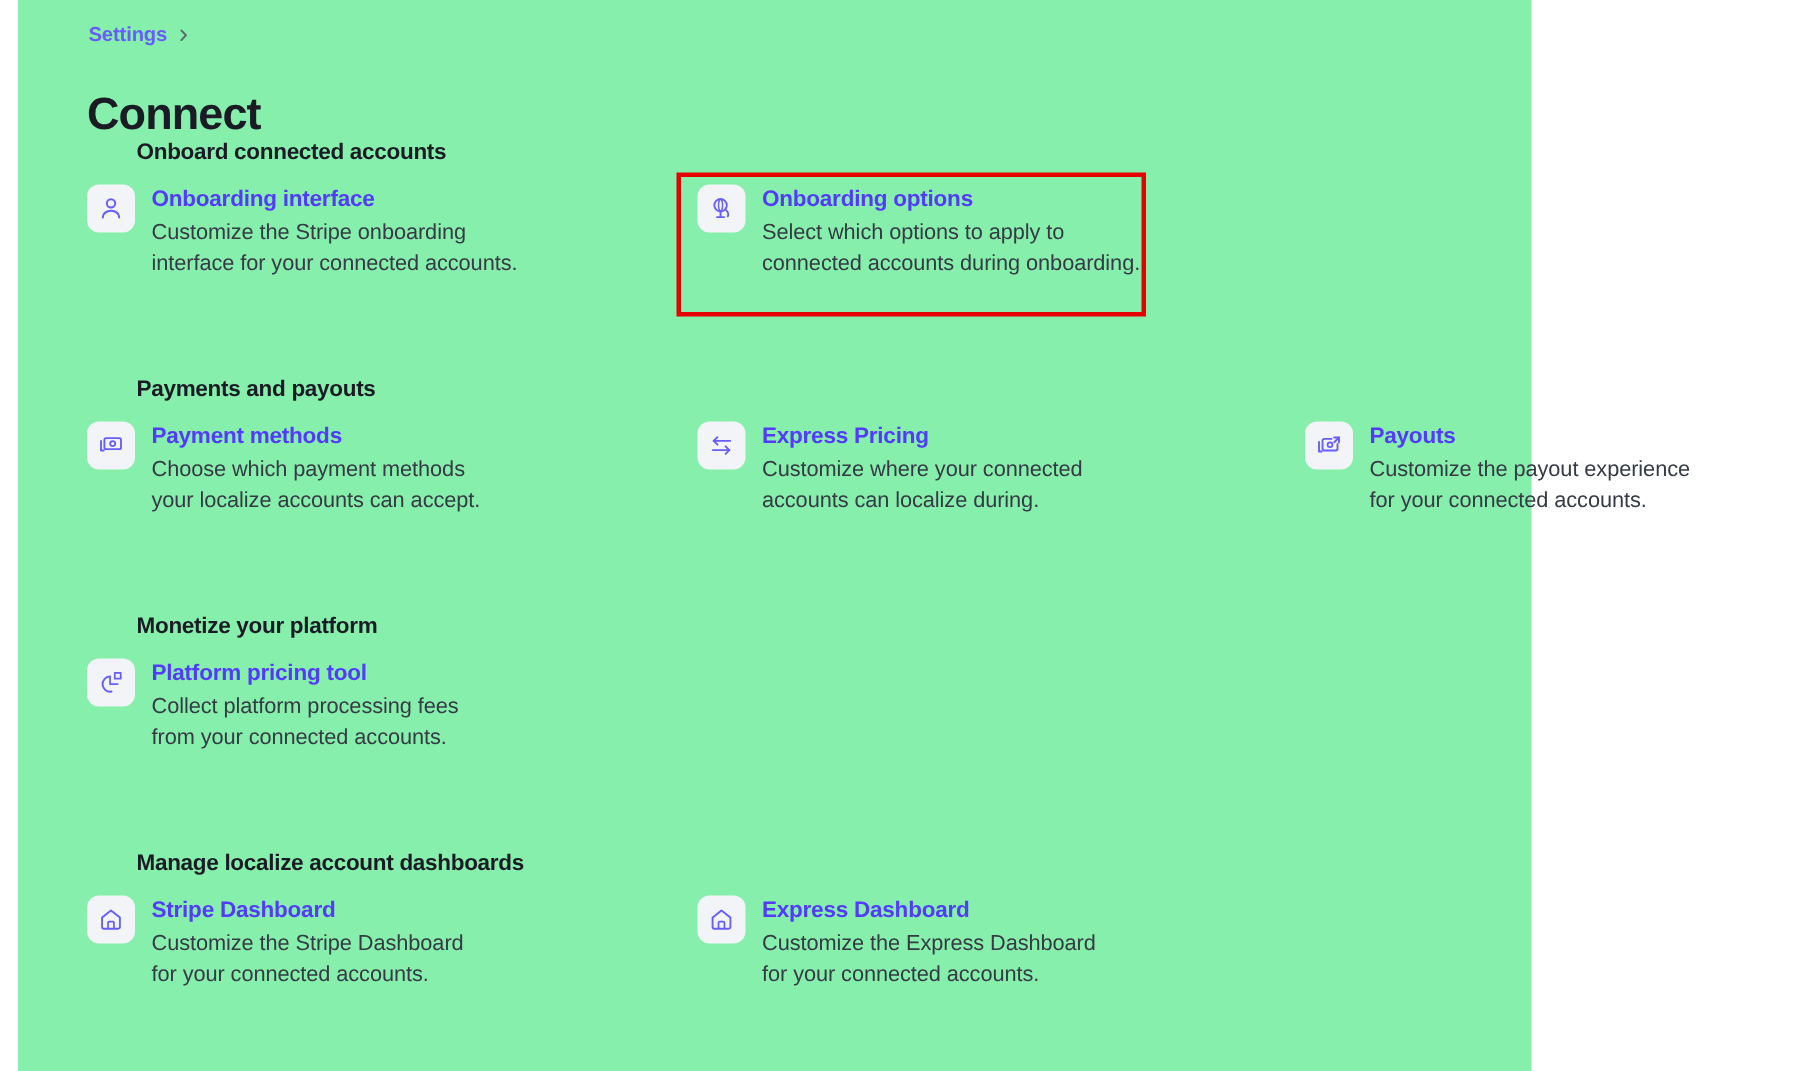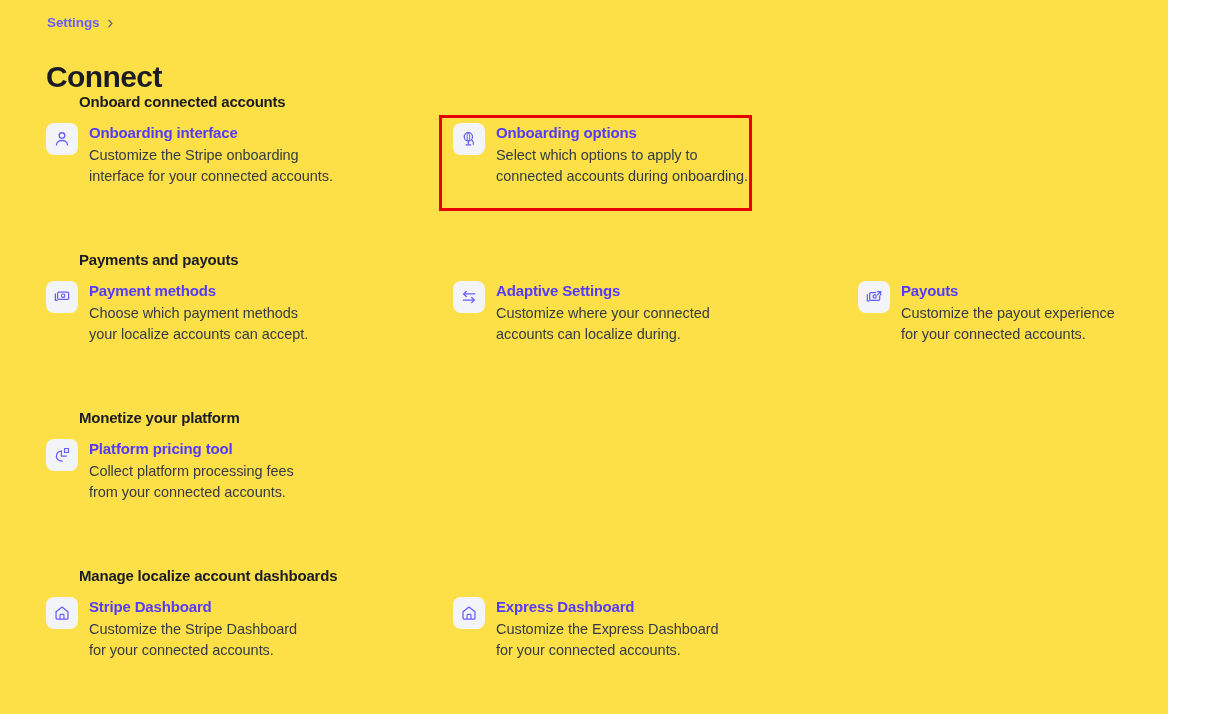--- a/index.html
+++ b/index.html
@@ -12,24 +12,24 @@
     width: 1207px;
     height: 714px;
     position: relative;
     font-family: "Liberation Sans", sans-serif;
     color: #30313d;
     overflow: hidden;
   }
 
   .page {
     position: absolute;
-    left: 0; top: 0;
-    width: 1168px;
+    left: 12px; top: 0;
+    width: 1009px;
     height: 714px;
-    background: #fde047;
+    background: #86efac;
   }
 
   
   .breadcrumb {
     position: absolute;
     left: 47px;
     top: 14px;
     display: flex;
     align-items: center;
     gap: 7px;
@@ -213,21 +213,21 @@
       <div class="card col2">
         <span class="card-icon">
           <svg width="18" height="18" viewBox="0 0 20 20" fill="none">
             <path d="M16.4 6.6H4.2" stroke="#675dff" stroke-width="1.4" stroke-linecap="round"></path>
             <path d="M7 3.8L4.2 6.6 7 9.4" stroke="#675dff" stroke-width="1.4" stroke-linecap="round" stroke-linejoin="round"></path>
             <path d="M3.6 13.4h12.2" stroke="#675dff" stroke-width="1.4" stroke-linecap="round"></path>
             <path d="M13 10.6l2.8 2.8L13 16.2" stroke="#675dff" stroke-width="1.4" stroke-linecap="round" stroke-linejoin="round"></path>
           </svg>
         </span>
         <div class="card-body">
-          <div class="card-title">Adaptive Settings</div>
+          <div class="card-title">Express Pricing</div>
           <div class="card-desc">Customize where your connected
 accounts can localize during.</div>
         </div>
       </div>
 
       <div class="card col3">
         <span class="card-icon">
           <svg width="18" height="18" viewBox="0 0 20 20" fill="none">
             <path d="M2.6 7.3v7.1h2" stroke="#675dff" stroke-width="1.4" stroke-linecap="round" stroke-linejoin="round"></path>
             <path d="M5.2 6.4a1.3 1.3 0 011.3-1.3h5.4M16.3 8.8v3.6a1.3 1.3 0 01-1.3 1.3H6.5a1.3 1.3 0 01-1.3-1.3V6.4" stroke="#675dff" stroke-width="1.4" stroke-linecap="round"></path>

